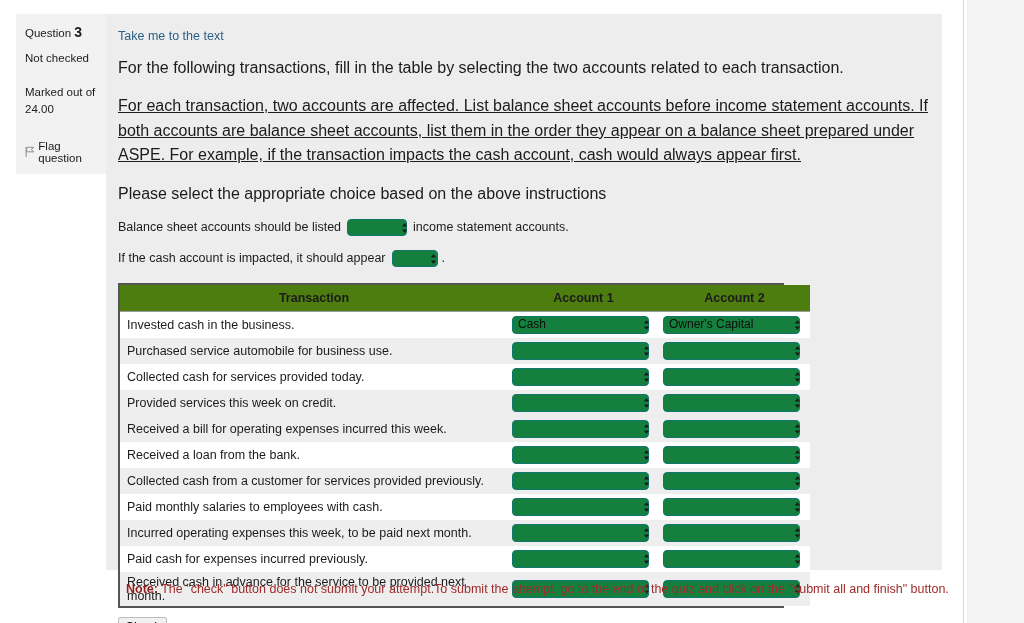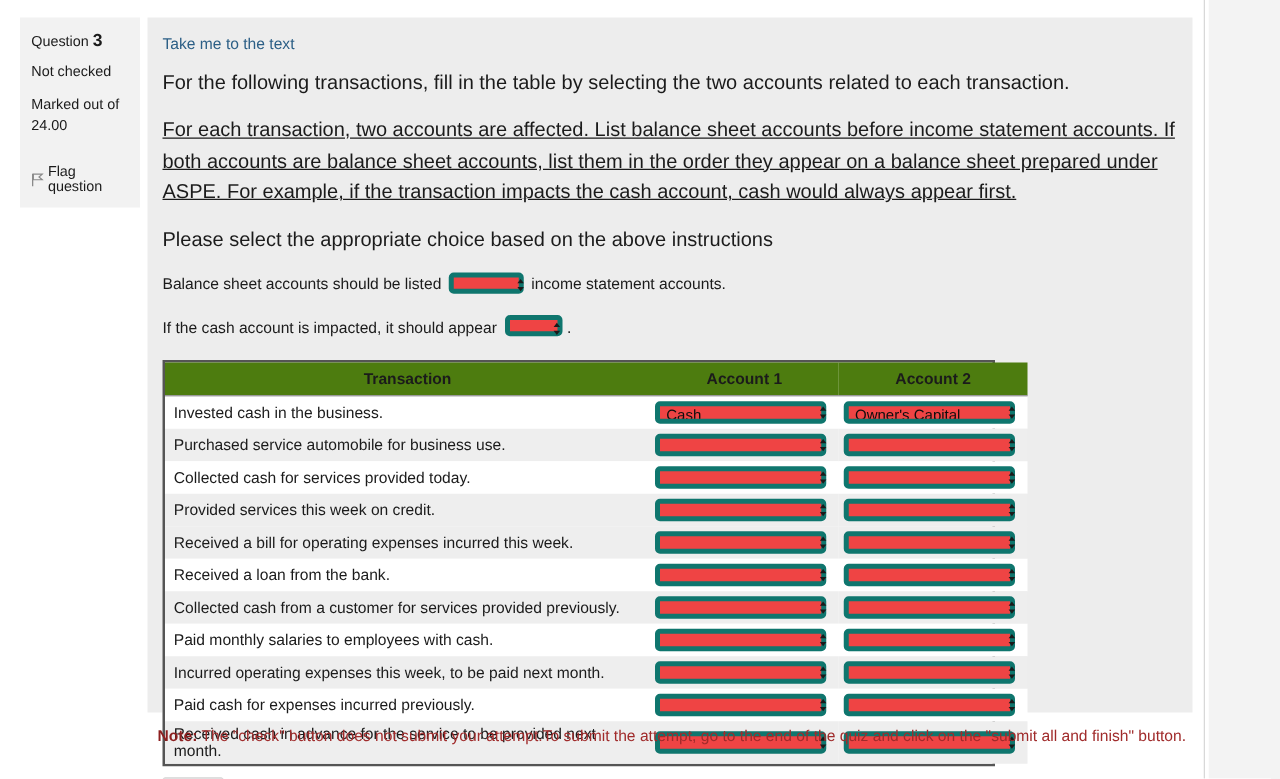--- a/index.html
+++ b/index.html
@@ -45,36 +45,36 @@
     box-sizing: border-box;
   }
   .info-line {
     font-size: 11.5px;
     color: #1b1b1b;
     line-height: 1.55;
     white-space: nowrap;
   }
   .info-line.qno { margin-bottom: 6px; }
   .info-line.qno b { font-size: 14px; font-weight: bold; }
-  .info-line.state { margin-bottom: 9px; }
+  .info-line.state { margin-bottom: 17px; }
   .info-line.marks { line-height: 1.35; white-space: normal; margin-bottom: 2px; }
   .flagrow {
     display: flex;
     align-items: center;
     gap: 3px;
     margin-top: 21px;
     padding-top: 1px;
   }
   .flag-icon { width: 11px; height: 12px; display: block; }
   .flag-label { font-size: 11.5px; color: #1b1b1b; }
 
   
   .panel {
     position: absolute;
-    left: 118px;
+    left: 106px;
     top: 14px;
     width: 836px;
     height: 556px;
     background: #ededed;
     box-sizing: border-box;
     padding: 12px 12px 0 12px;
   }
   .qtext-link {
     font-size: 12.5px;
     color: #2c5f86;
@@ -103,22 +103,22 @@
     display: flex;
     align-items: center;
     line-height: 1.4;
   }
   .inline-row.second { margin-bottom: 15px; }
 
   
   .sel {
     -webkit-appearance: none;
     appearance: none;
-    background: #ef4444;
-    border: 4px solid #0f766e;
+    background: #15803d;
+    border: 1px solid #0f766e;
     border-radius: 4px;
     font-family: "Liberation Sans", sans-serif;
     font-size: 12px;
     color: #0d0d0d;
     height: 17px;
     line-height: 15px;
     padding: 0 16px 0 5px;
     box-sizing: border-box;
     position: relative;
     outline: none;

